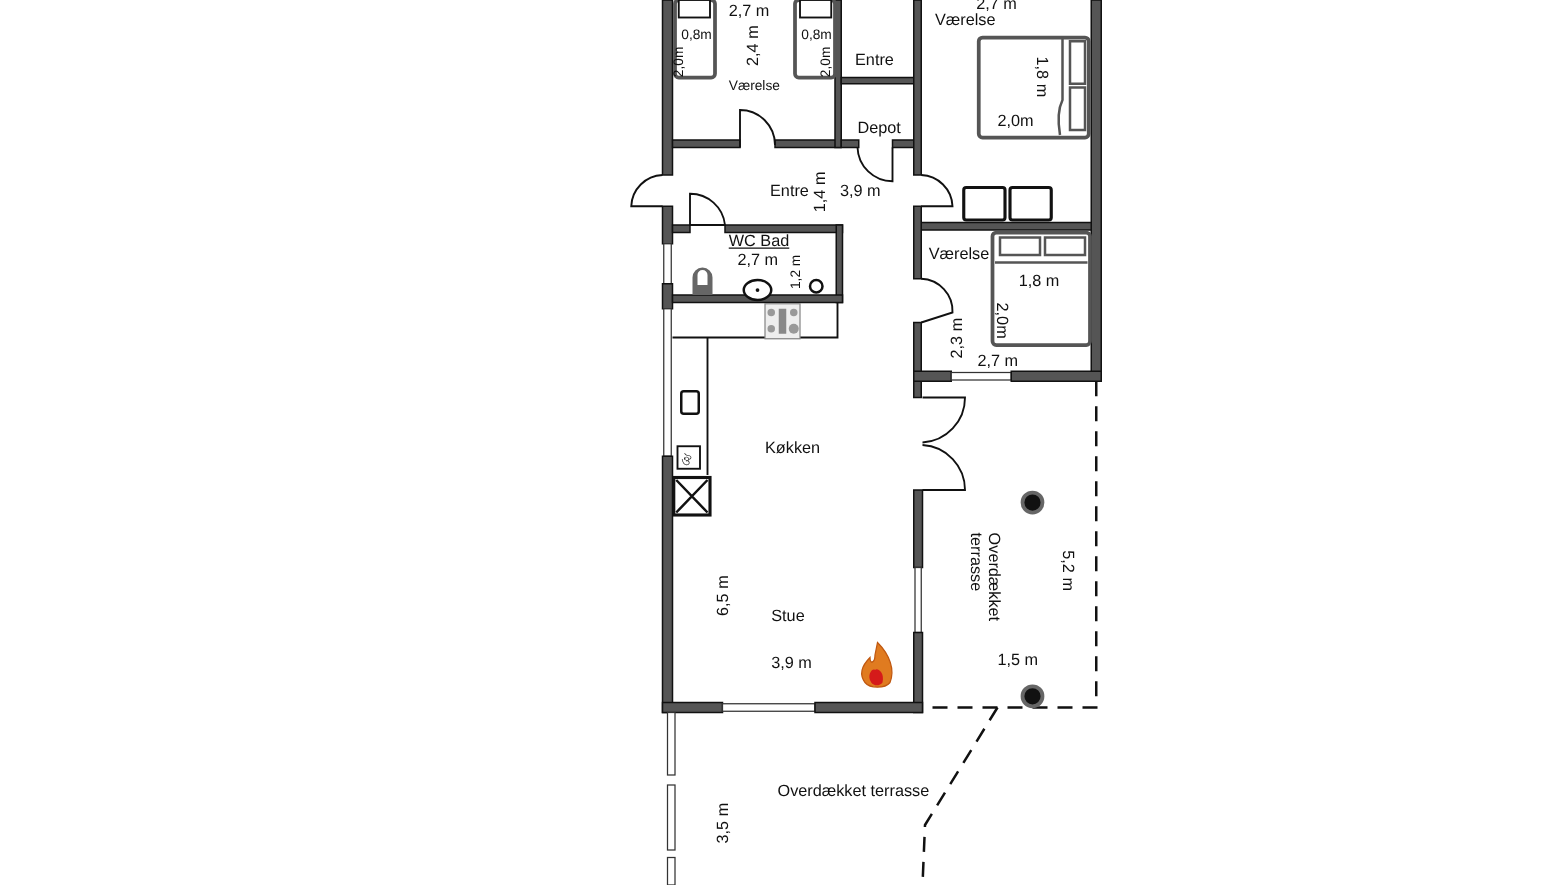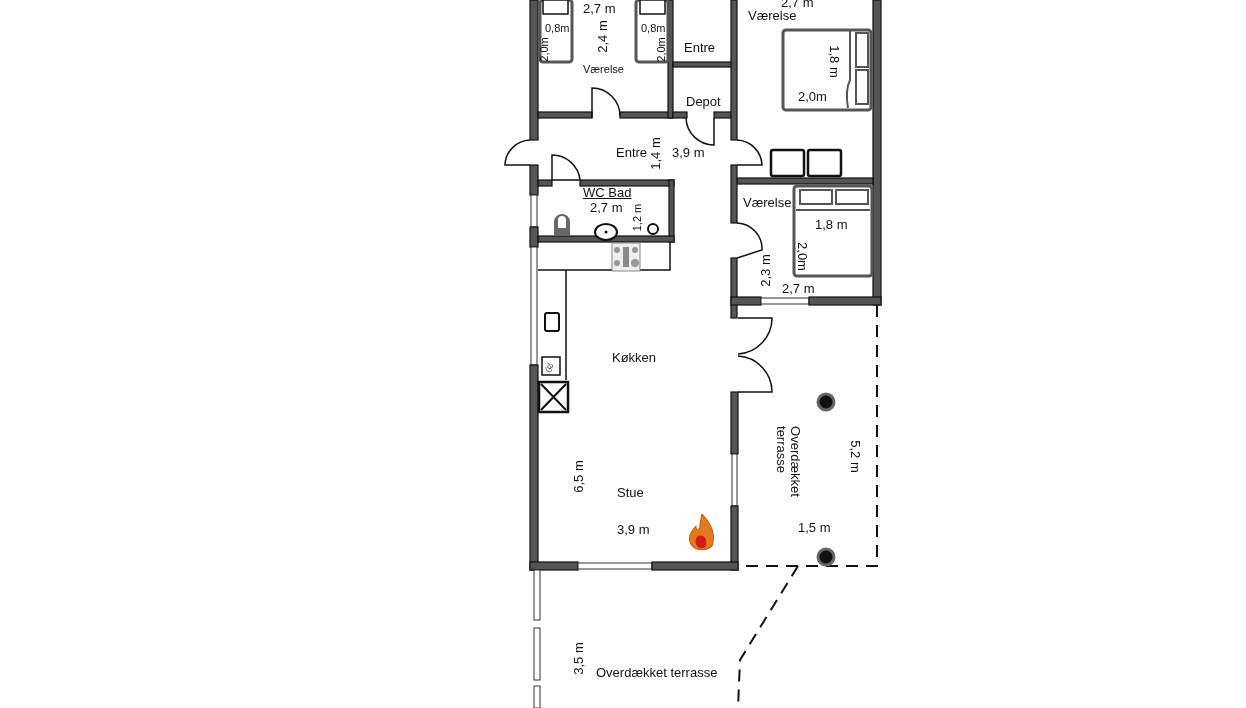--- a/index.html
+++ b/index.html
@@ -152,14 +152,14 @@
 <div class="lbl" style="left:612px;top:351px;">Køkken</div>
 <div class="lbl rot-l" style="left:562px;top:470px;">6,5 m</div>
 <div class="lbl" style="left:617px;top:486px;">Stue</div>
 <div class="lbl" style="left:617px;top:523px;">3,9 m</div>
 
 <div class="lbl rot-r" style="left:760px;top:455px;">Overdækket</div>
 <div class="lbl rot-r" style="left:758px;top:443px;">terrasse</div>
 <div class="lbl rot-r" style="left:839px;top:450px;">5,2 m</div>
 <div class="lbl" style="left:798px;top:521px;">1,5 m</div>
 
-<div class="lbl" style="left:596px;top:626px;margin-top:40px;">Overdækket terrasse</div>
+<div class="lbl" style="left:622px;top:626px;">Overdækket terrasse</div>
 <div class="lbl rot-l" style="left:562px;top:652px;">3,5 m</div>
 
 </body></html>

